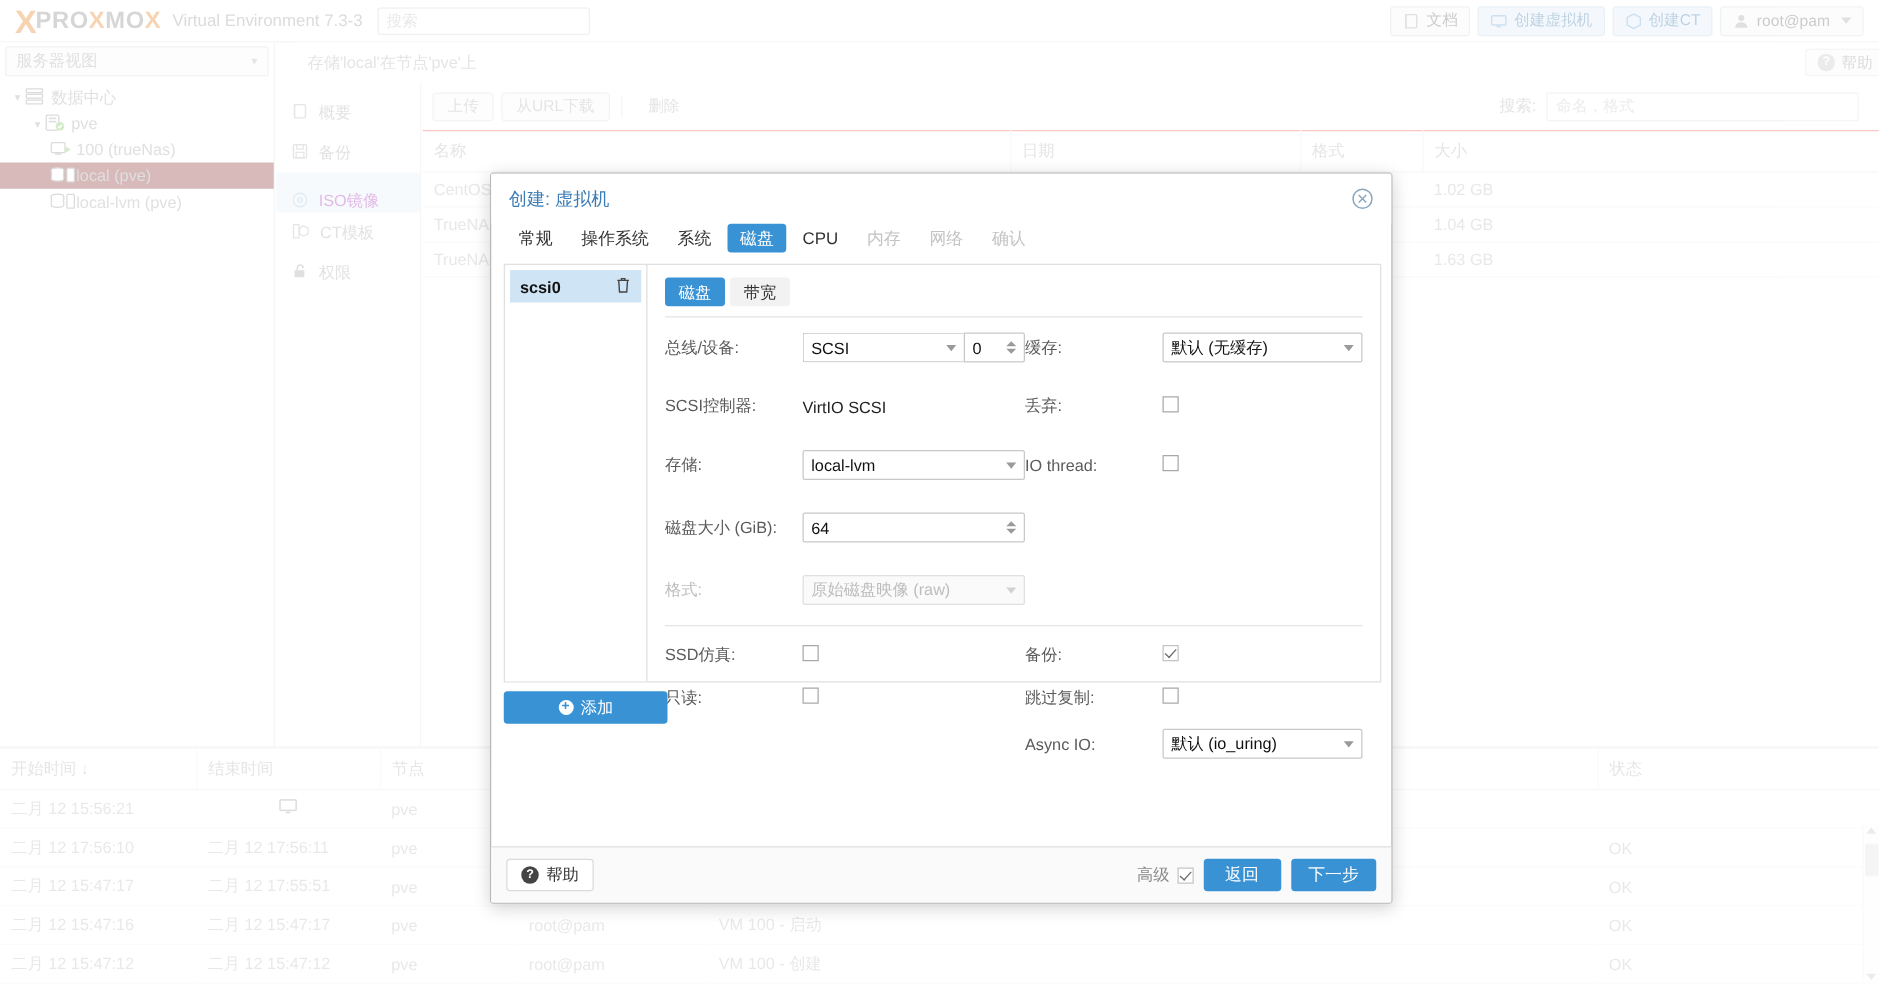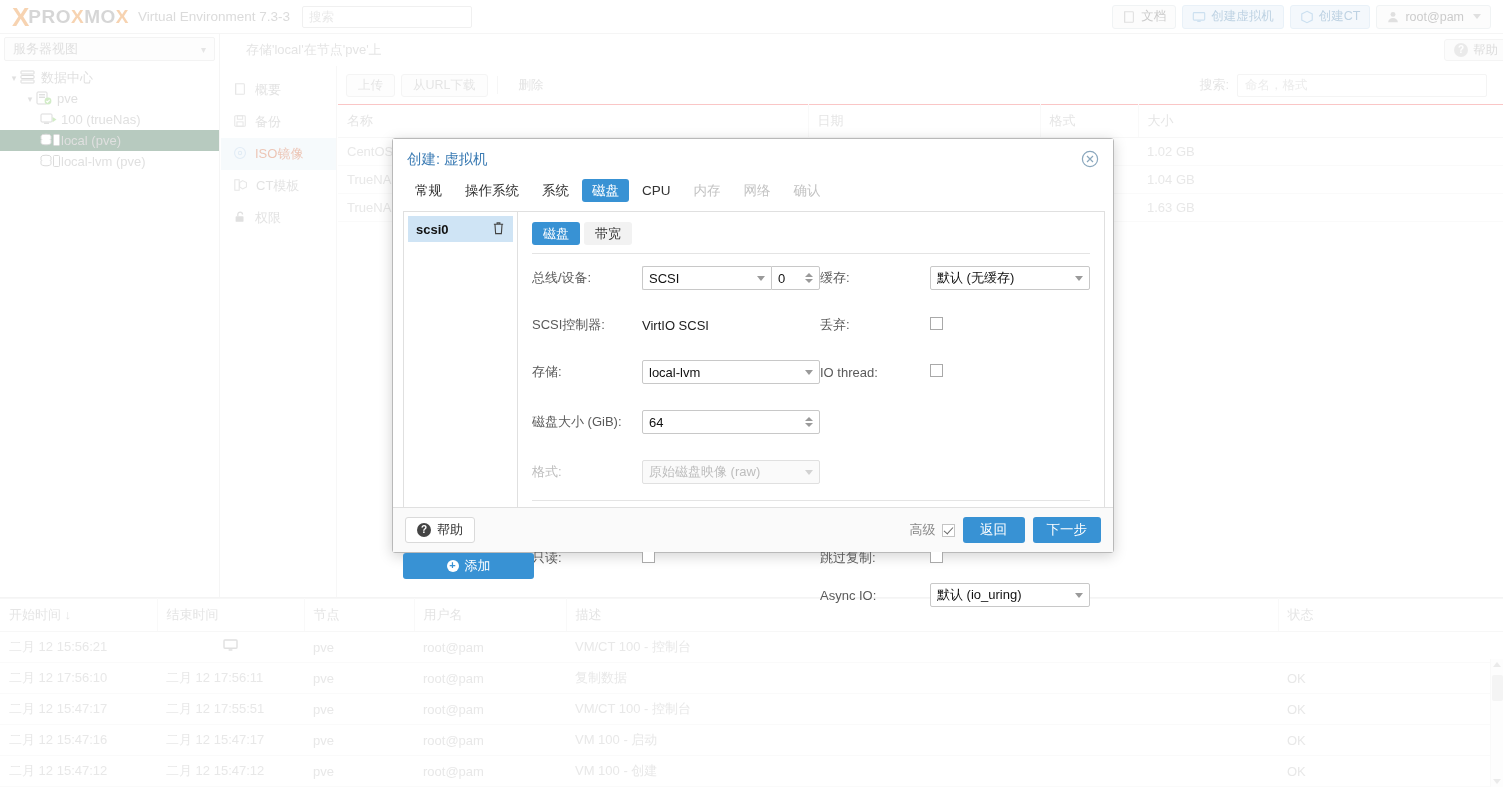--- a/index.html
+++ b/index.html
@@ -54,21 +54,21 @@
     margin:3px 4px 0 4px; height:24px; border:1px solid #d8d8d8;
     background:#fafafa; display:flex; align-items:center;
     padding:0 8px; color:#9b9b9b; font-size:13px; border-radius:2px;
   }
   .view-select .caret { margin-left:auto; color:#aaa; font-size:10px;}
   .tree { margin-top:6px; font-size:13px; }
   .tree-row {
     display:flex; align-items:center; height:21px; padding-left:8px;
     color:#9a9a9a; white-space:nowrap;
   }
-  .tree-row.sel { background:#14532d; }
+  .tree-row.sel { background:#7f1d1d; }
   .tw { width:12px; display:inline-block; color:#9a9a9a; font-size:9px; text-align:center;}
   .tree-ic { width:17px; height:15px; margin-right:4px; display:inline-block; position:relative;}
 
   
   .breadcrumb {
     position:absolute; left:236px; top:34px; width:1282px; height:32px;
     background:#fff; display:flex; align-items:center; padding-left:10px;
     color:#a8a8a8; font-size:13px;
   }
   .help-btn-top {
@@ -77,21 +77,21 @@
     border-radius:3px; background:#f7f7f7; color:#8e8e8e; font-size:12.5px;
   }
   .cnav {
     position:absolute; left:221px; top:66px; width:116px; height:531px;
     border-right:1px solid #e6e6e6; background:#fff; padding-top:8px;
   }
   .cnav-item {
     display:flex; align-items:center; gap:8px; height:32px; padding-left:12px;
     color:#a3a3a3; font-size:13px;
   }
-  .cnav-item.sel { background:#e4eff8; color:#c2410c; }
+  .cnav-item.sel { background:#e4eff8; color:#a21caf;align-items:flex-end; }
 
   
   .main { position:absolute; left:338px; top:66px; width:1165px; height:531px; background:#fff;}
   .toolbar { display:flex; align-items:center; height:38px; padding:0 8px; gap:6px;}
   .tbtn {
     height:23px; padding:0 11px; border:1px solid #dcdcdc; border-radius:3px;
     background:#fbfbfb; color:#a9a9a9; font-size:12.5px;
     display:flex; align-items:center;
   }
   .tsep { width:1px; height:18px; background:#e2e2e2; margin:0 3px; }
@@ -134,21 +134,21 @@
   .sb-up { top:3px; border-left:4px solid transparent;border-right:4px solid transparent;border-bottom:5px solid #bdbdbd;}
   .sb-down { bottom:3px; border-left:4px solid transparent;border-right:4px solid transparent;border-top:5px solid #bdbdbd;}
 
   .watermark {
     position:absolute; right:8px; bottom:4px; font-size:19px;
     color:#c2c2c2; font-family:"Liberation Sans", sans-serif; letter-spacing:.5px;
   }
 
   
   .modal {
-    position:absolute; left:392px; top:138px; width:722px; height:415px;
+    position:absolute; left:392px; top:138px; width:722px; height:585px;
     background:#fff; border:1px solid #b9b9b9; border-radius:3px;
     box-shadow:0 3px 14px rgba(0,0,0,.18);
   }
   .modal-title {
     height:40px; display:flex; align-items:center; padding:0 14px;
     color:#3c7cb4; font-size:14.5px; background:#fff;
   }
   .modal-close { margin-left:auto; width:18px;height:18px; }
   .modal-tabs { display:flex; align-items:center; gap:3px; padding:0 12px 9px 12px;}
   .mtab {

